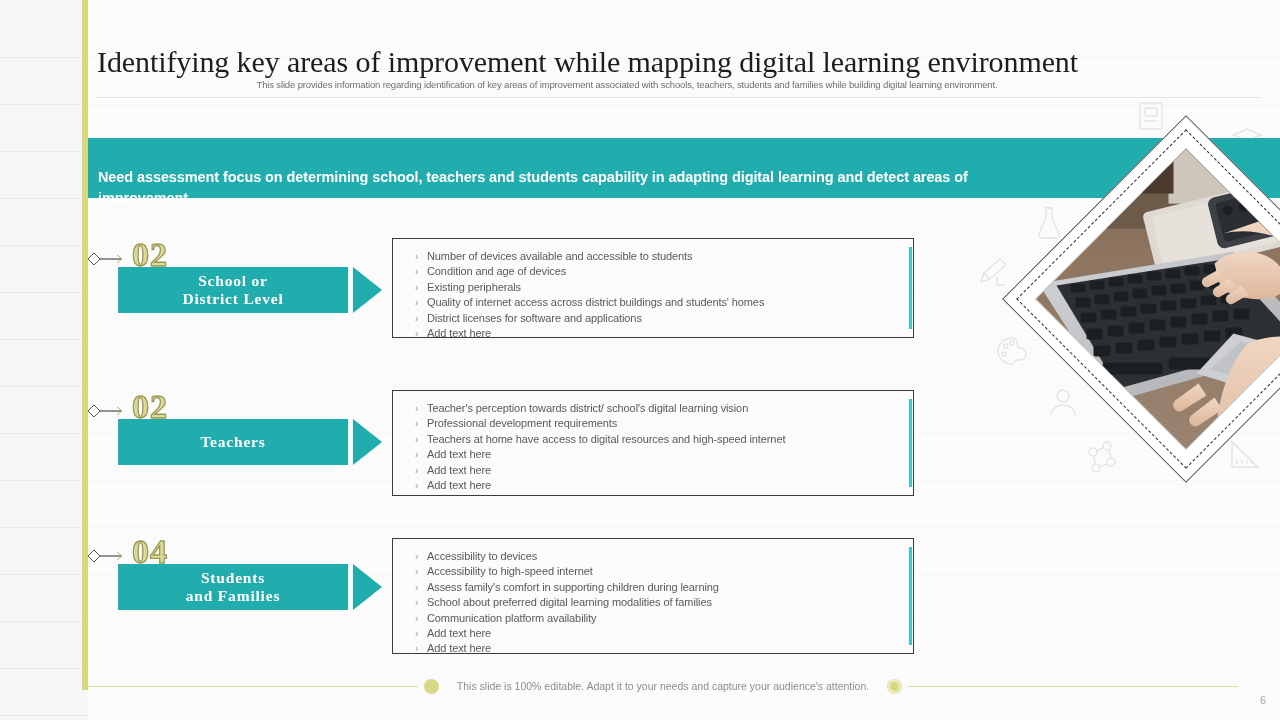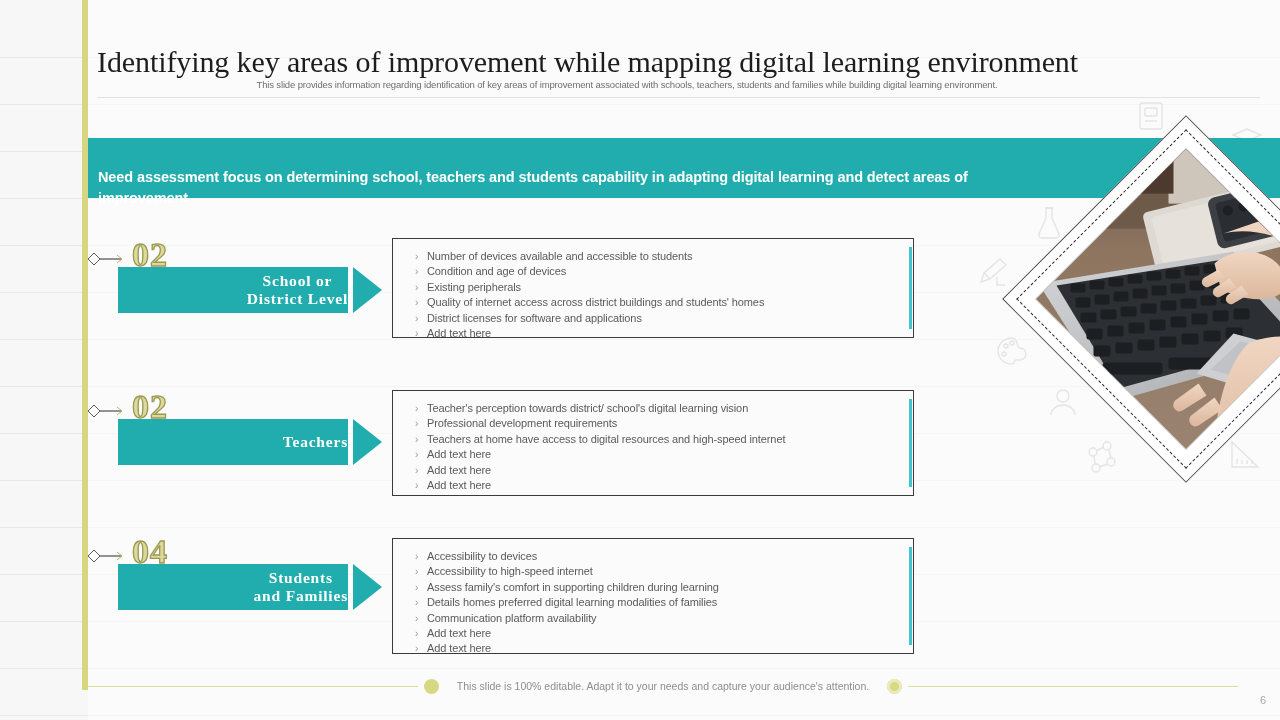--- a/index.html
+++ b/index.html
@@ -149,21 +149,21 @@
   }
   .label-box {
     position: absolute;
     left: 0;
     top: 0;
     width: 230px;
     height: 46px;
     background: #21adad;
     display: flex;
     align-items: center;
-    justify-content: flex-end;
+    justify-content: center;
   }
   .label-text {
     color: #ffffff;
     font-family: "Liberation Serif", serif;
     font-weight: bold;
     font-size: 15.5px;
     line-height: 18px;
     text-align: center;
     letter-spacing: 0.8px;
     white-space: pre-line;
@@ -456,21 +456,21 @@
       <div class="bullet">
           <span class="chev">›</span>
           <span>Accessibility to high-speed internet</span>
         </div>
       <div class="bullet">
           <span class="chev">›</span>
           <span>Assess family's comfort in supporting children during learning</span>
         </div>
       <div class="bullet">
           <span class="chev">›</span>
-          <span>Details homes preferred digital learning modalities of families</span>
+          <span>School about preferred digital learning modalities of families</span>
         </div>
       <div class="bullet">
           <span class="chev">›</span>
           <span>Communication platform availability</span>
         </div>
       <div class="bullet">
           <span class="chev">›</span>
           <span>Add text here</span>
         </div>
       <div class="bullet">

